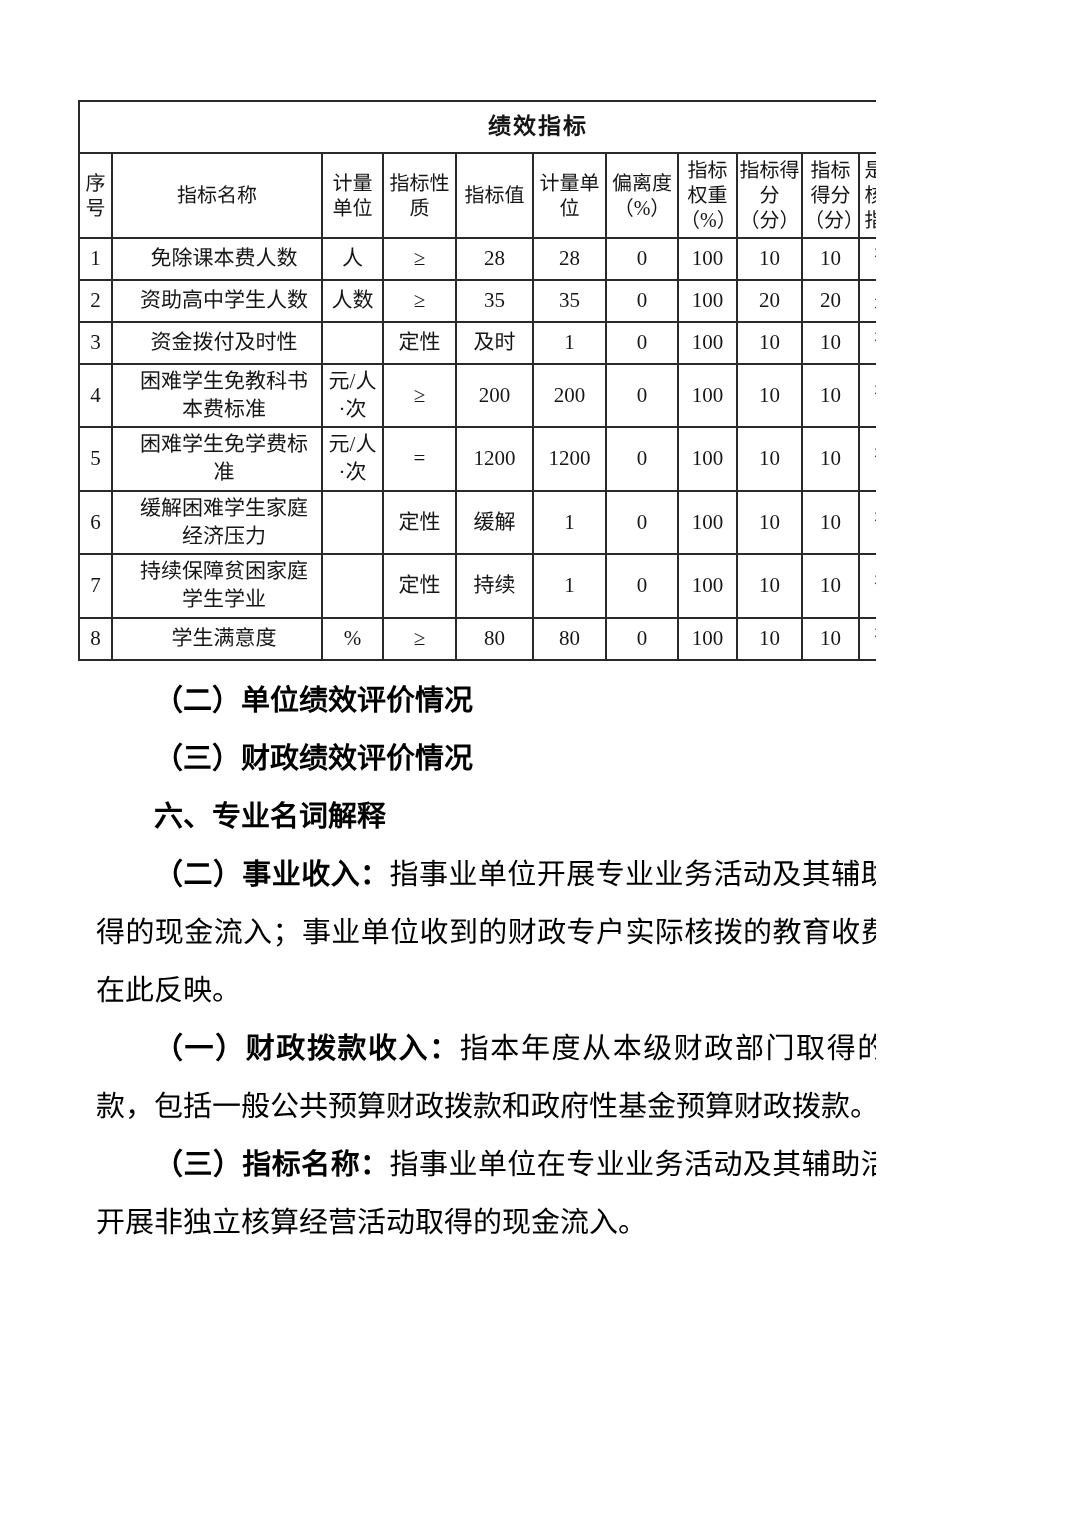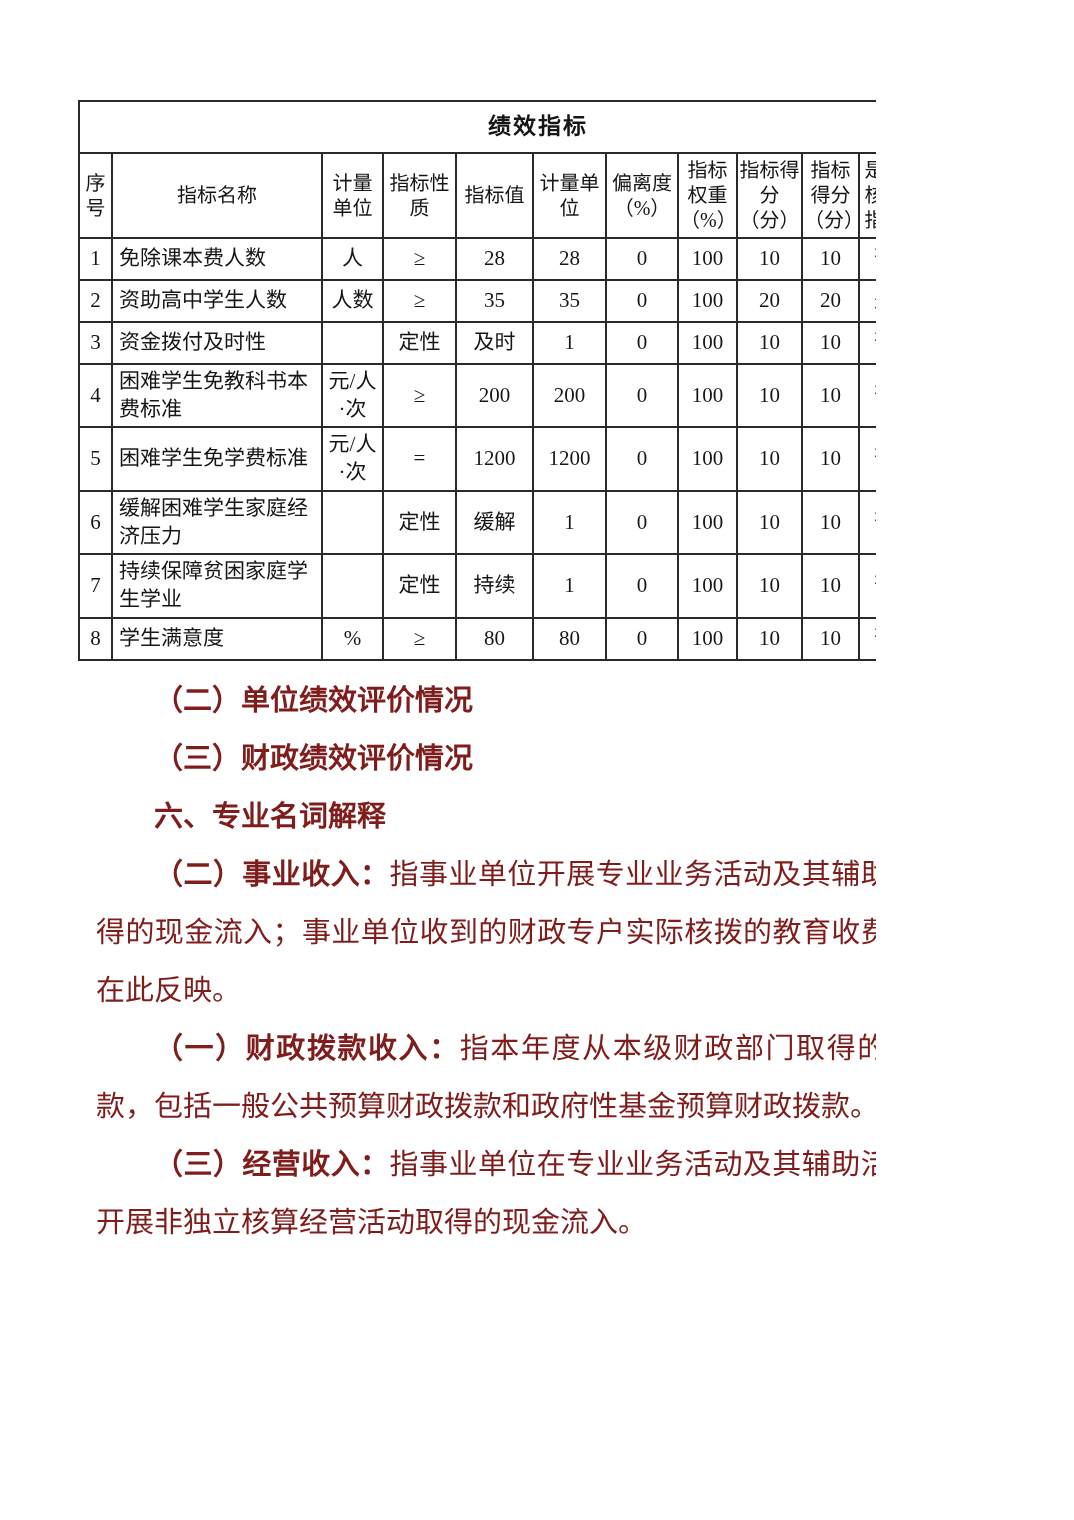--- a/index.html
+++ b/index.html
@@ -40,31 +40,31 @@
     height: 44px;
     letter-spacing: 2px;
   }
   .header-row td {
     font-size: 20px;
     padding: 2px 1px;
     line-height: 25px;
     height: 79px;
   }
   #table-body tr { height: 42px; }
-  #table-body td.col-name { text-align: left; padding-left: 6px; margin-left: 12px; }
+  #table-body td.col-name { text-align: center; padding-left: 18px; margin-left: 12px; }
 
   
   .text-block {
     position: absolute; left: 96px; top: 671px;
     width: 882px;
     font-size: 29px;
     line-height: 58px;
     text-align: justify;
     text-justify: inter-ideograph;
-    color: #7f1d1d;
+    color: #000000;
   }
   .text-block p { margin: 0; text-indent: 58px; }
   .text-block p.sub-heading { font-weight: bold; }
   .text-block p.heading {
     font-family: Liberation Serif, serif;
     font-weight: bold;
   }
   .text-block p.term b { font-weight: bold; }
 </style>
 </head>
@@ -221,16 +221,16 @@
         </tr>
       </tbody>
   </table>
 
   <div class="text-block" id="sections">
       <p class="sub-heading">（二）单位绩效评价情况</p>
       <p class="sub-heading">（三）财政绩效评价情况</p>
       <p class="heading">六、专业名词解释</p>
       <p class="term"><b>（二）事业收入：</b>指事业单位开展专业业务活动及其辅助活动取得的现金流入；事业单位收到的财政专户实际核拨的教育收费等资金在此反映。</p>
       <p class="term"><b>（一）财政拨款收入：</b>指本年度从本级财政部门取得的财政拨款，包括一般公共预算财政拨款和政府性基金预算财政拨款。</p>
-      <p class="term"><b>（三）经营收入：</b>指事业单位在专业业务活动及其辅助活动之外开展非独立核算经营活动取得的现金流入。</p>
+      <p class="term"><b>（三）指标名称：</b>指事业单位在专业业务活动及其辅助活动之外开展非独立核算经营活动取得的现金流入。</p>
     </div>
 
 </div>
 
 </body></html>

